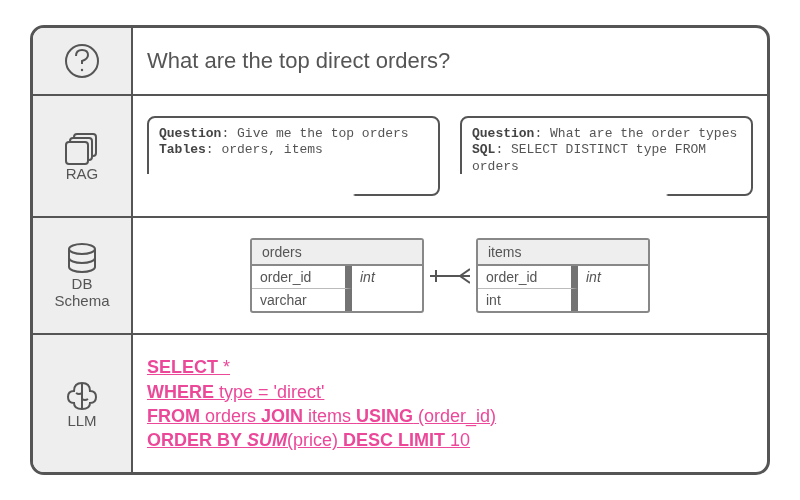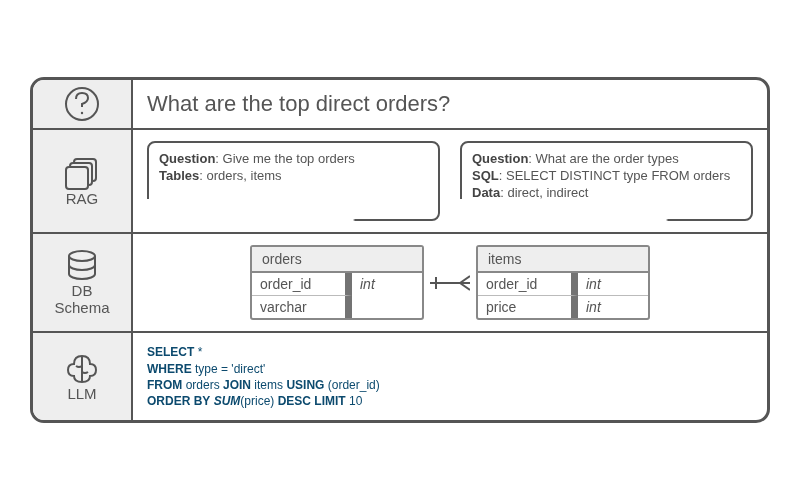--- a/index.html
+++ b/index.html
@@ -3,25 +3,25 @@
 <meta charset="utf-8">
 <style>
   * { margin: 0; padding: 0; box-sizing: border-box; }
   body { font-family: Arial, Helvetica, sans-serif; background: #fff; display:flex; align-items:center; justify-content:center; height:500px; }
   .frame { width: 740px; border: 3px solid #555; border-radius: 14px; overflow: hidden; }
   .row { display:flex; align-items:stretch; }
   .row + .row { border-top: 2px solid #555; }
   .left { width: 100px; flex: 0 0 100px; background:#eee; border-right: 2px solid #555; display:flex; flex-direction:column; align-items:center; justify-content:center; color:#555; }
   .left svg { stroke:#555; fill:none; stroke-width:2; }
   .left-label { font-size:15px; color:#555; text-align:center; line-height:1.1; }
-  .right { flex:1; padding: 11px 14px; color:#555; font-size:15px; display:flex; align-items:flex-end; }
+  .right { flex:1; padding: 20px 14px; color:#555; font-size:15px; display:flex; align-items:flex-end; }
   .question-text { font-size:22px; color:#555; }
 
   
-  .bubbles { display:flex; gap:20px; width:100%; }
+  .bubbles { display:flex; gap:20px; width:100%;font-family:Liberation Mono, monospace; }
   .bubble { position:relative; flex:1; border:2px solid #555; border-radius:8px; padding:8px 10px 18px 10px; font-size:13px; line-height:1.3; color:#555; background:#fff; }
   .bubble::after {
     content:""; position:absolute; bottom:-2px; left:-2px; right:-2px; height:22px;
     background:
       radial-gradient(circle at 25% 120%, #fff 60%, transparent 61%),
       radial-gradient(circle at 75% -20%, transparent 60%, #fff 61%);
     
   }
   .bubble b { font-weight:bold; color:#444; }
 
@@ -30,21 +30,21 @@
   .tbl { border:2px solid #888; border-radius:3px; overflow:hidden; font-size:14px; color:#555; }
   .tbl-title { background:#eee; border-bottom:2px solid #888; padding:4px 10px; font-size:14px; }
   .tbl-body { display:grid; grid-template-columns: 100px 70px; }
   .tbl-body > div { border-top:1px solid #bbb; border-right:7px solid #737373; padding:3px 8px; }
   .tbl-body > div:nth-child(-n+2){ border-top:none; }
   .tbl-body > div:nth-child(2n){ border-right:none;font-style:italic; }
   .rel { width:40px; display:flex; align-items:center; justify-content:center; }
   .rel svg { stroke:#555; fill:none; stroke-width:2; }
 
   
-  .sql { font-size:12px; line-height:1.35; color:#0c4a6e; }
+  .sql { font-size:18px; line-height:1.35; color:#ec4899;text-decoration:underline; }
   .sql b { font-weight:bold; }
 </style>
 </head>
 <body>
 
 <div class="frame">
 
   <div class="row">
     <div class="left">
       <svg width="40" height="40" viewBox="0 0 40 40">
@@ -69,21 +69,20 @@
     </div>
     <div class="right">
       <div class="bubbles">
         <div class="bubble">
           <div><b>Question</b><span>: Give me the top orders</span></div>
           <div><b>Tables</b><span>: orders, items</span></div>
         </div>
         <div class="bubble">
           <div><b>Question</b><span>: What are the order types</span></div>
           <div><b>SQL</b><span>: SELECT DISTINCT type FROM orders</span></div>
-          <div><b>Data</b><span>: direct, indirect</span></div>
         </div>
       </div>
     </div>
   </div>
 
   <div class="row">
     <div class="left">
       <svg width="36" height="34" viewBox="0 0 36 34">
         <ellipse cx="18" cy="7" rx="13" ry="5"></ellipse>
         <path d="M5 7 v18 a13 5 0 0 0 26 0 V7"></path>
@@ -110,21 +109,20 @@
             <line x1="30" y1="10" x2="40" y2="3"></line>
             <line x1="30" y1="10" x2="40" y2="10"></line>
             <line x1="30" y1="10" x2="40" y2="17"></line>
           </svg>
         </div>
         <div class="tbl">
           <div class="tbl-title">items</div>
           <div class="tbl-body">
             <div>order_id</div>
             <div>int</div>
-            <div>price</div>
             <div>int</div>
           </div>
         </div>
       </div>
     </div>
   </div>
 
   <div class="row">
     <div class="left">
       <svg width="40" height="34" viewBox="0 0 40 34">

